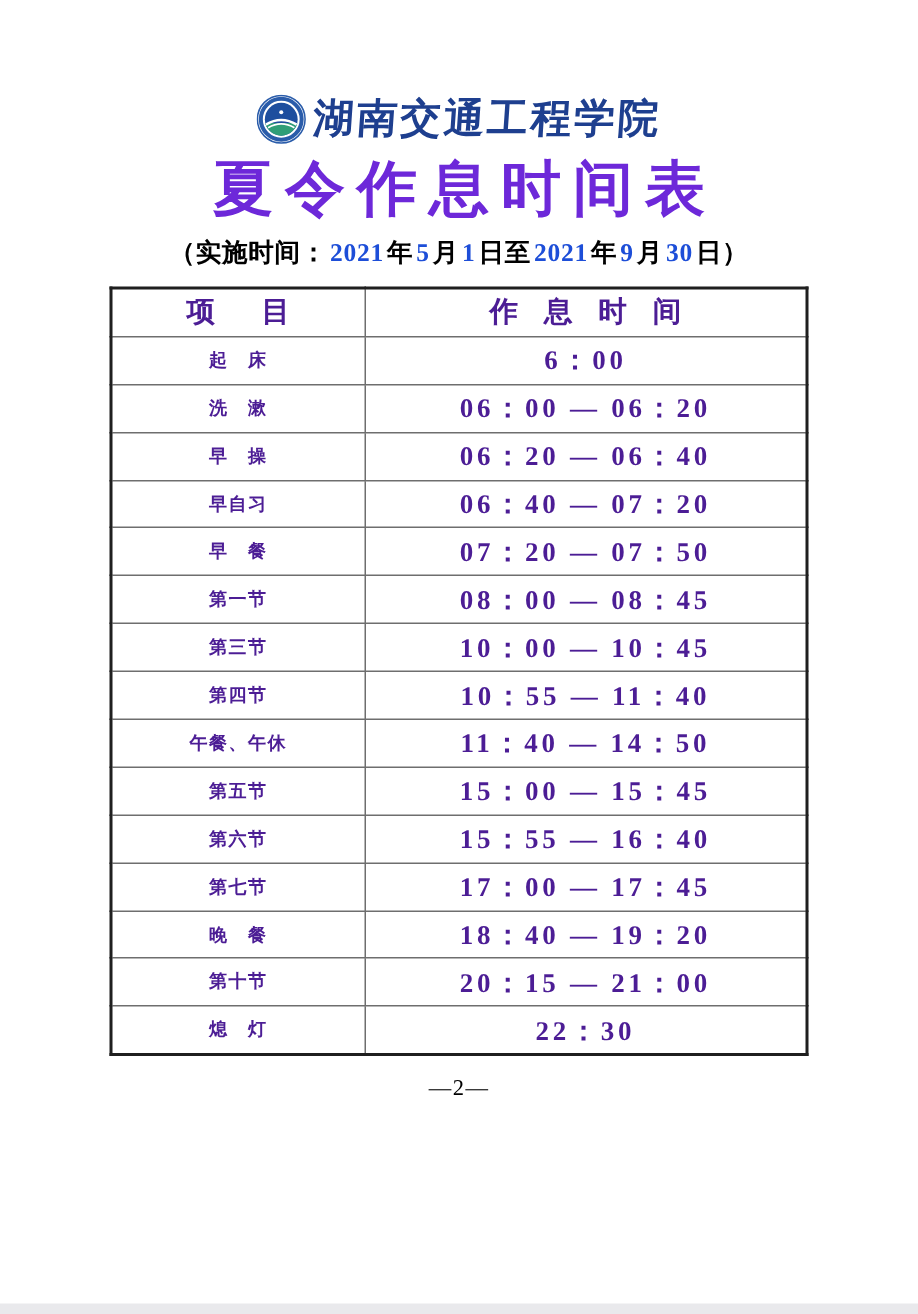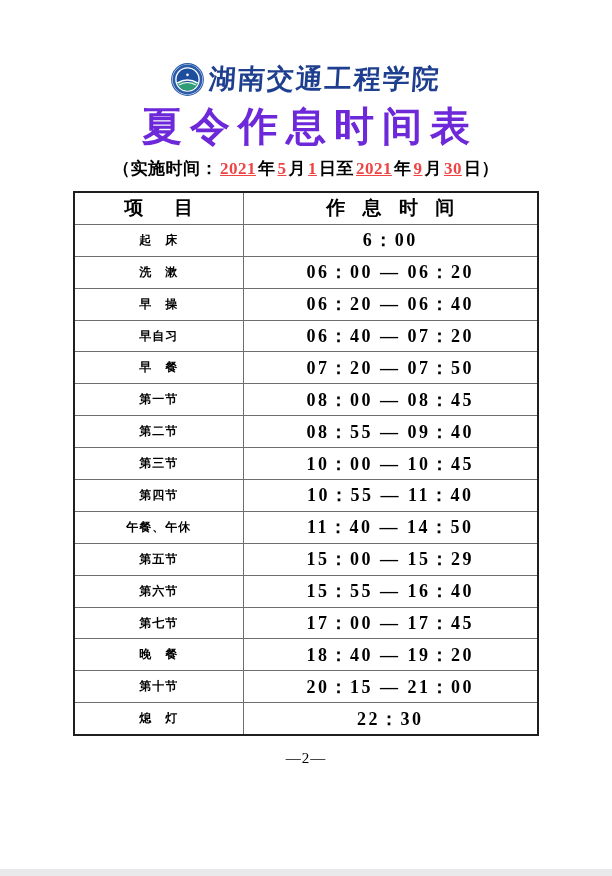--- a/index.html
+++ b/index.html
@@ -23,35 +23,35 @@
     margin-top:6px;
     font-size:40px;font-weight:bold;color:#6d28d9;
     letter-spacing:8px;text-indent:8px;line-height:1.1;
   }
   .subtitle{
     margin-top:9px;font-size:17px;font-weight:bold;color:#000;
     letter-spacing:0.5px;
   }
   .subtitle .num{
     font-family:"Liberation Serif","DejaVu Serif",serif;
-    color:#ef4444;padding:0 2px;text-decoration:underline;
+    color:#1d4ed8;padding:0 2px;
   }
 
   
   table.schedule{
     margin:11px auto 0;border-collapse:collapse;
     width:464px;table-layout:fixed;
     border:2.5px solid #1f1f1f;
   }
   table.schedule col.c-item{width:169px;}
   table.schedule col.c-time{width:295px;}
   table.schedule th,table.schedule td{
     border:1.5px solid #6e6e6e;
     text-align:center;vertical-align:middle;
-    padding:0;height:30.9px;color:#000000;
+    padding:0;height:30.9px;color:#4c1d95;
   }
   table.schedule th{
     font-size:19px;font-weight:bold;letter-spacing:6px;text-indent:6px;
   }
   td.item-cell{font-size:12px;font-weight:bold;letter-spacing:1px;}
   td.time-cell{
     font-family:"Liberation Serif","DejaVu Serif",serif;
     font-size:18px;font-weight:700;letter-spacing:2.5px;
   }
 
@@ -127,38 +127,34 @@
     </tr>
         <tr>
       <td class="item-cell">早　餐</td>
       <td class="time-cell">07：20 — 07：50</td>
     </tr>
         <tr>
       <td class="item-cell">第一节</td>
       <td class="time-cell">08：00 — 08：45</td>
     </tr>
         <tr>
-      <td class="item-cell">第二节</td>
-      <td class="time-cell">08：55 — 09：40</td>
-    </tr>
-        <tr>
       <td class="item-cell">第三节</td>
       <td class="time-cell">10：00 — 10：45</td>
     </tr>
         <tr>
       <td class="item-cell">第四节</td>
       <td class="time-cell">10：55 — 11：40</td>
     </tr>
         <tr>
       <td class="item-cell">午餐、午休</td>
       <td class="time-cell">11：40 — 14：50</td>
     </tr>
         <tr>
       <td class="item-cell">第五节</td>
-      <td class="time-cell">15：00 — 15：29</td>
+      <td class="time-cell">15：00 — 15：45</td>
     </tr>
         <tr>
       <td class="item-cell">第六节</td>
       <td class="time-cell">15：55 — 16：40</td>
     </tr>
         <tr>
       <td class="item-cell">第七节</td>
       <td class="time-cell">17：00 — 17：45</td>
     </tr>
         <tr>

